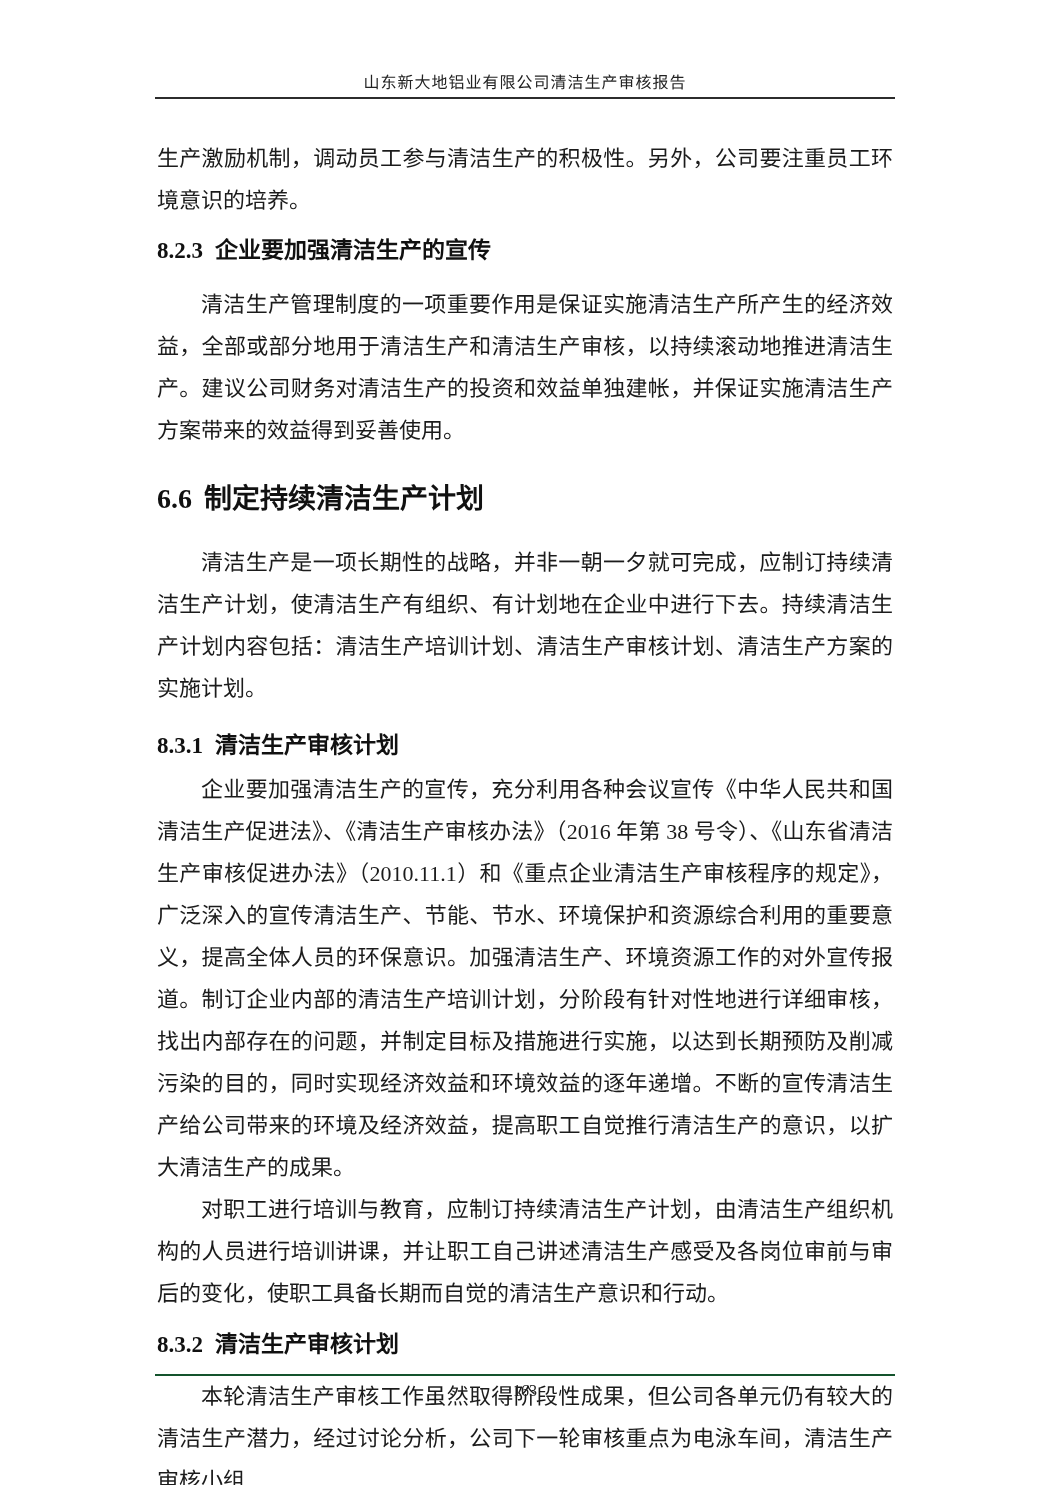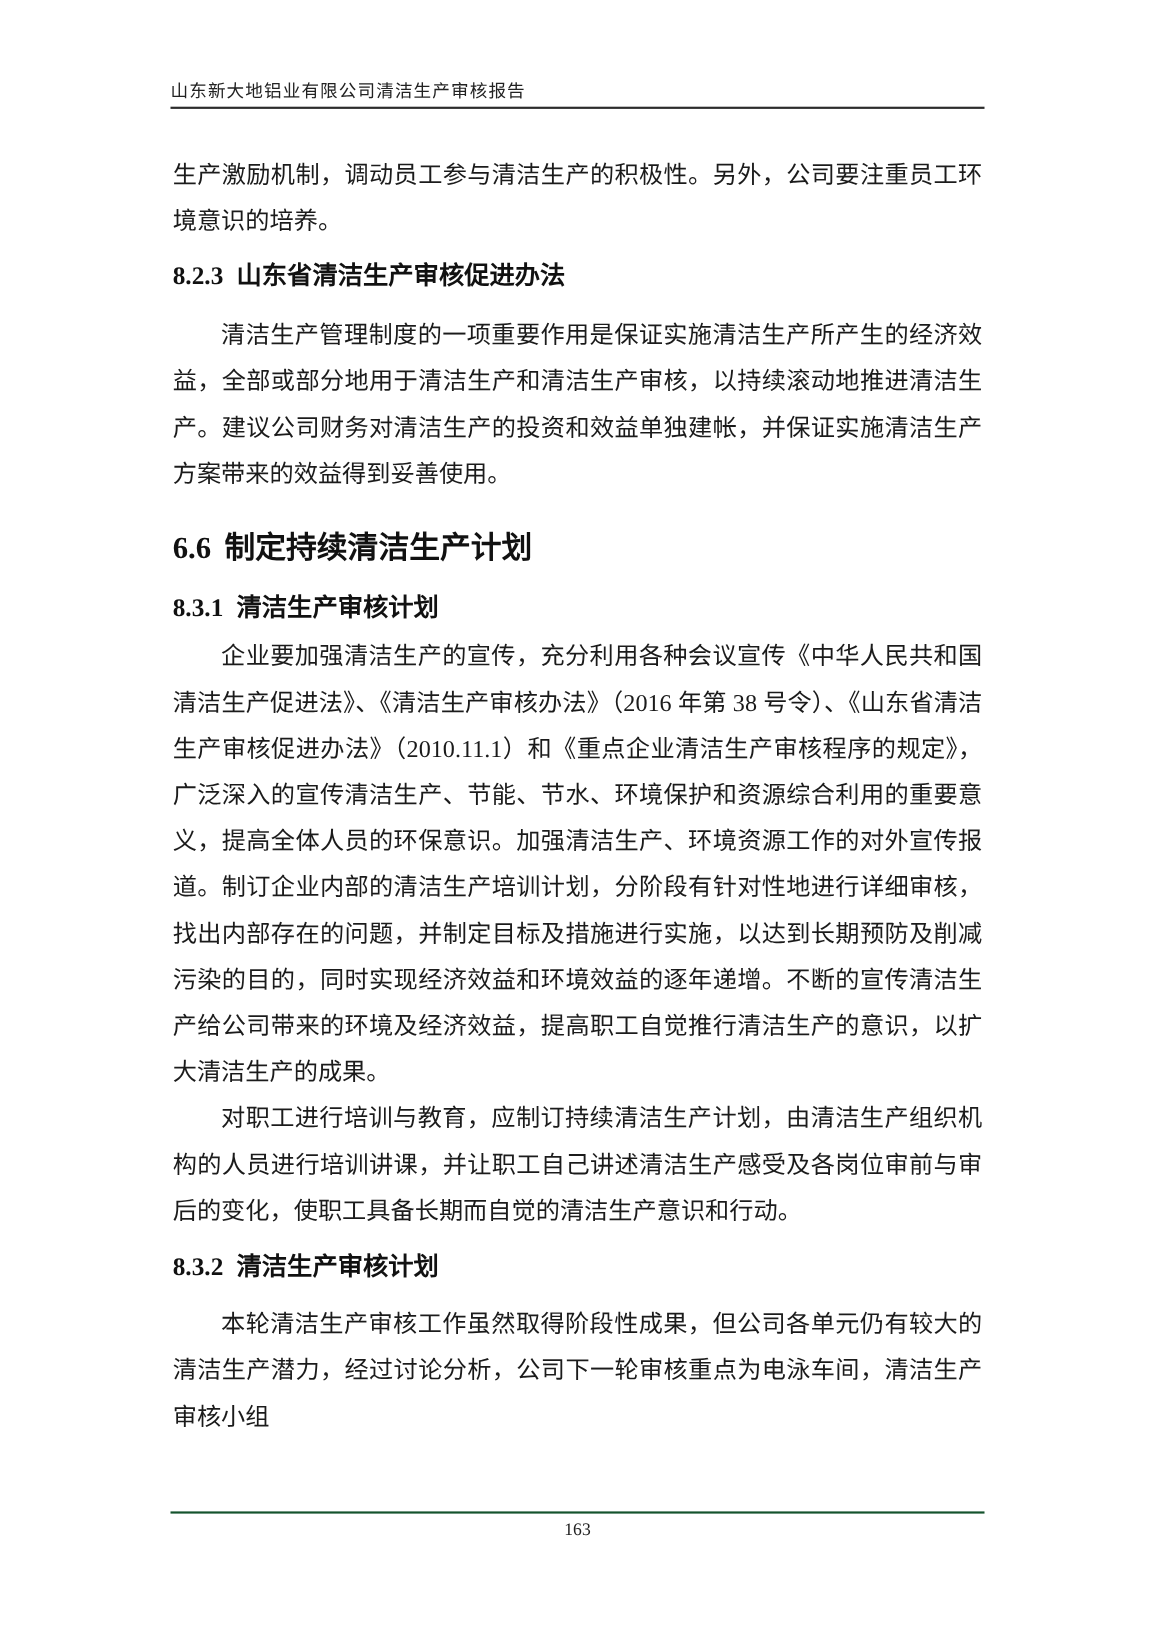--- a/index.html
+++ b/index.html
@@ -20,20 +20,21 @@
   .page-header {
     position: absolute;
     top: 0;
     left: 155px;
     right: 155px;
     height: 99px;
     box-sizing: border-box;
     border-bottom: 2px solid #2c2c2c;
     display: flex;
     align-items: flex-end;
+    justify-content: center;
     padding-bottom: 4px;
   }
   .header-title {
     font-size: 16px;
     letter-spacing: 1px;
     color: #222222;
   }
   
   .content {
     position: absolute;
@@ -98,27 +99,28 @@
 
   <div class="page-header">
     <div class="header-title">山东新大地铝业有限公司清洁生产审核报告</div>
   </div>
 
   <div class="content">
 
     <p class="para para-carryover">生产激励机制，调动员工参与清洁生产的积极性。另外，公司要注重员工环境意识的培养。</p>
 
     <h3 class="heading h-sub mt-h823">
-      <span class="h-num">8.2.3</span><span>山东省清洁生产审核促进办法</span>
+      <span class="h-num">8.2.3</span><span>企业要加强清洁生产的宣传</span>
     </h3>
     <p class="para indent mt-p823">清洁生产管理制度的一项重要作用是保证实施清洁生产所产生的经济效益，全部或部分地用于清洁生产和清洁生产审核，以持续滚动地推进清洁生产。建议公司财务对清洁生产的投资和效益单独建帐，并保证实施清洁生产方案带来的效益得到妥善使用。</p>
 
     <h2 class="heading h-main mt-h83">
       <span class="h-num">6.6</span><span>制定持续清洁生产计划</span>
     </h2>
+    <p class="para indent mt-p83">清洁生产是一项长期性的战略，并非一朝一夕就可完成，应制订持续清洁生产计划，使清洁生产有组织、有计划地在企业中进行下去。持续清洁生产计划内容包括：清洁生产培训计划、清洁生产审核计划、清洁生产方案的实施计划。</p>
 
     <h3 class="heading h-sub mt-h831">
       <span class="h-num">8.3.1</span><span>清洁生产审核计划</span>
     </h3>
     <p class="para indent mt-p831a">企业要加强清洁生产的宣传，充分利用各种会议宣传《中华人民共和国清洁生产促进法》、《清洁生产审核办法》（2016 年第 38 号令）、《山东省清洁生产审核促进办法》（2010.11.1）和《重点企业清洁生产审核程序的规定》，广泛深入的宣传清洁生产、节能、节水、环境保护和资源综合利用的重要意义，提高全体人员的环保意识。加强清洁生产、环境资源工作的对外宣传报道。制订企业内部的清洁生产培训计划，分阶段有针对性地进行详细审核，找出内部存在的问题，并制定目标及措施进行实施，以达到长期预防及削减污染的目的，同时实现经济效益和环境效益的逐年递增。不断的宣传清洁生产给公司带来的环境及经济效益，提高职工自觉推行清洁生产的意识，以扩大清洁生产的成果。</p>
     <p class="para indent mt-p831b">对职工进行培训与教育，应制订持续清洁生产计划，由清洁生产组织机构的人员进行培训讲课，并让职工自己讲述清洁生产感受及各岗位审前与审后的变化，使职工具备长期而自觉的清洁生产意识和行动。</p>
 
     <h3 class="heading h-sub mt-h832">
       <span class="h-num">8.3.2</span><span>清洁生产审核计划</span>
     </h3>

